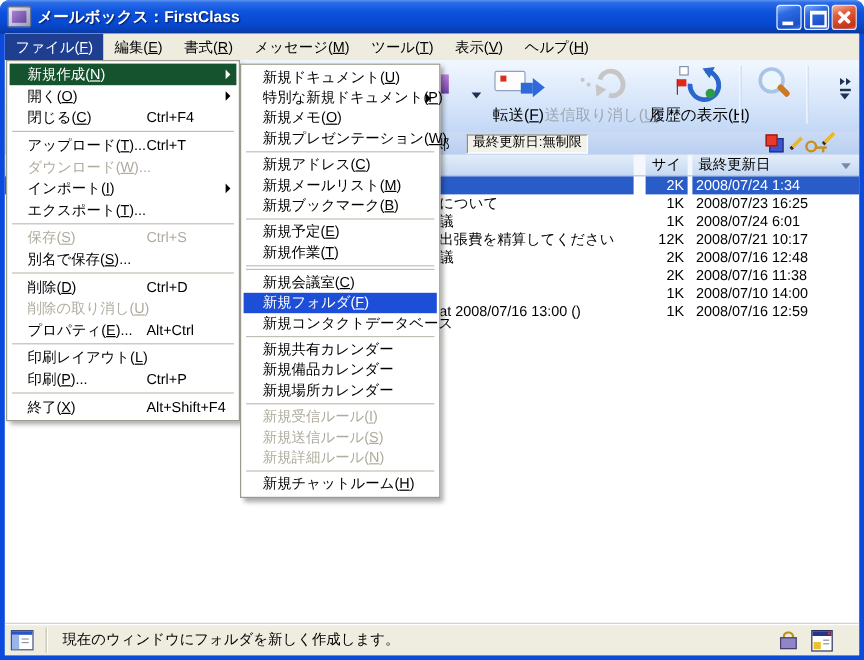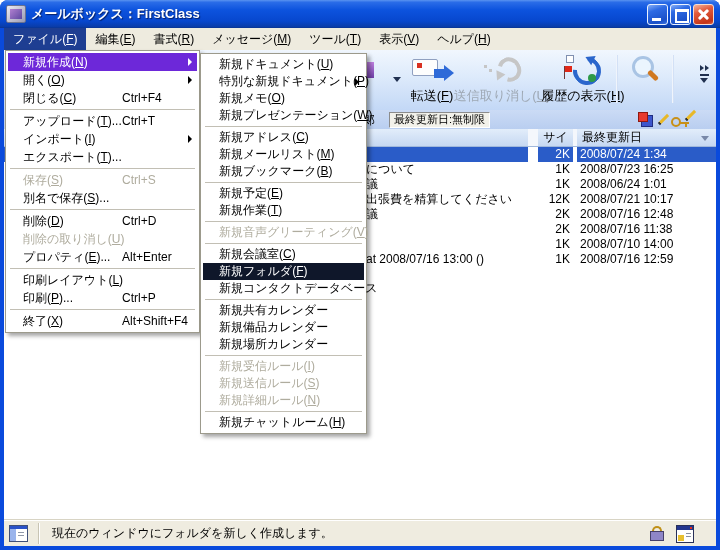--- a/index.html
+++ b/index.html
@@ -120,22 +120,22 @@
   .swin .wl{left:9px;top:7px;width:5px;height:1px;background:#8890A0;box-shadow:0 3px 0 #8890A0;}
   
   .menu{position:absolute;background:#FFFFFF;border:1px solid #9C9A8C;box-shadow:3px 3px 4px rgba(0,0,0,.35);
     padding:2px;z-index:60;}
   .filemenu{left:5px;top:50px;width:195px;box-sizing:border-box;}
   .submenu{left:200px;top:53px;width:167px;box-sizing:border-box;z-index:61;}
   .mi{position:relative;height:18px;line-height:18px;padding-left:15px;white-space:nowrap;}
   .submenu .mi{height:17px;line-height:17px;padding-left:16px;}
   .mi .sc{position:absolute;left:114px;}
   .mi.dis{color:#AFAC9E;}
-  .filemenu .mi.hl{background:#6d28d9;color:#fff;}
-  .submenu .mi.hl{background:#0f172a;color:#fff;}
+  .filemenu .mi.hl{background:#14532d;color:#fff;}
+  .submenu .mi.hl{background:#1d4ed8;color:#fff;}
   .msep{height:1px;background:#C2BFB4;margin:2px 2px;}
   .subarr{position:absolute;right:5px;top:5px;width:0;height:0;border-left:4px solid #000;
     border-top:4px solid transparent;border-bottom:4px solid transparent;}
   .mi.hl .subarr{border-left-color:#fff;}
   u{text-decoration:underline;}
 </style>
 </head>
 <body>
 
 <div class="window">
@@ -255,21 +255,21 @@
           <span class="gap"></span>
           <span class="c size">1K</span>
           <span class="gap"></span>
           <span class="c date">2008/07/23 16:25</span>
         </div>
         <div class="mrow">
           <span class="c subj">議</span>
           <span class="gap"></span>
           <span class="c size">1K</span>
           <span class="gap"></span>
-          <span class="c date">2008/06/24 1:01</span>
+          <span class="c date">2008/07/24 6:01</span>
         </div>
         <div class="mrow">
           <span class="c subj">出張費を精算してください</span>
           <span class="gap"></span>
           <span class="c size">12K</span>
           <span class="gap"></span>
           <span class="c date">2008/07/21 10:17</span>
         </div>
         <div class="mrow">
           <span class="c subj">議</span>
@@ -321,49 +321,49 @@
         </span>
     </div>
   </div>
 
   <div class="menu filemenu" id="filemenu">
       <div class="mi hl"><span class="lab">新規作成(<u>N</u>)</span><i class="subarr"></i></div>
       <div class="mi"><span class="lab">開く(<u>O</u>)</span><i class="subarr"></i></div>
       <div class="mi"><span class="lab">閉じる(<u>C</u>)</span><span class="sc">Ctrl+F4</span></div>
       <div class="msep"></div>
       <div class="mi"><span class="lab">アップロード(<u>T</u>)...</span><span class="sc">Ctrl+T</span></div>
+      <div class="mi dis"><span class="lab">ダウンロード(<u>W</u>)...</span></div>
       <div class="mi"><span class="lab">インポート(<u>I</u>)</span><i class="subarr"></i></div>
       <div class="mi"><span class="lab">エクスポート(<u>T</u>)...</span></div>
       <div class="msep"></div>
       <div class="mi dis"><span class="lab">保存(<u>S</u>)</span><span class="sc">Ctrl+S</span></div>
       <div class="mi"><span class="lab">別名で保存(<u>S</u>)...</span></div>
       <div class="msep"></div>
       <div class="mi"><span class="lab">削除(<u>D</u>)</span><span class="sc">Ctrl+D</span></div>
       <div class="mi dis"><span class="lab">削除の取り消し(<u>U</u>)</span></div>
-      <div class="mi"><span class="lab">プロパティ(<u>E</u>)...</span><span class="sc">Alt+Enter</span></div>
+      <div class="mi"><span class="lab">プロパティ(<u>E</u>)...</span><span class="sc">Alt+Ctrl</span></div>
       <div class="msep"></div>
       <div class="mi"><span class="lab">印刷レイアウト(<u>L</u>)</span></div>
       <div class="mi"><span class="lab">印刷(<u>P</u>)...</span><span class="sc">Ctrl+P</span></div>
       <div class="msep"></div>
       <div class="mi"><span class="lab">終了(<u>X</u>)</span><span class="sc">Alt+Shift+F4</span></div>
     </div>
   <div class="menu submenu" id="submenu">
       <div class="mi"><span class="lab">新規ドキュメント(<u>U</u>)</span></div>
       <div class="mi"><span class="lab">特別な新規ドキュメント(<u>P</u>)</span><i class="subarr"></i></div>
       <div class="mi"><span class="lab">新規メモ(<u>O</u>)</span></div>
       <div class="mi"><span class="lab">新規プレゼンテーション(<u>W</u>)</span></div>
       <div class="msep"></div>
       <div class="mi"><span class="lab">新規アドレス(<u>C</u>)</span></div>
       <div class="mi"><span class="lab">新規メールリスト(<u>M</u>)</span></div>
       <div class="mi"><span class="lab">新規ブックマーク(<u>B</u>)</span></div>
       <div class="msep"></div>
       <div class="mi"><span class="lab">新規予定(<u>E</u>)</span></div>
       <div class="mi"><span class="lab">新規作業(<u>T</u>)</span></div>
       <div class="msep"></div>
-      <div class="mi dis"><span class="lab">新規音声グリーティング(<u>V</u>)</span></div>
       <div class="msep"></div>
       <div class="mi"><span class="lab">新規会議室(<u>C</u>)</span></div>
       <div class="mi hl"><span class="lab">新規フォルダ(<u>F</u>)</span></div>
       <div class="mi"><span class="lab">新規コンタクトデータベース</span></div>
       <div class="msep"></div>
       <div class="mi"><span class="lab">新規共有カレンダー</span></div>
       <div class="mi"><span class="lab">新規備品カレンダー</span></div>
       <div class="mi"><span class="lab">新規場所カレンダー</span></div>
       <div class="msep"></div>
       <div class="mi dis"><span class="lab">新規受信ルール(<u>I</u>)</span></div>

